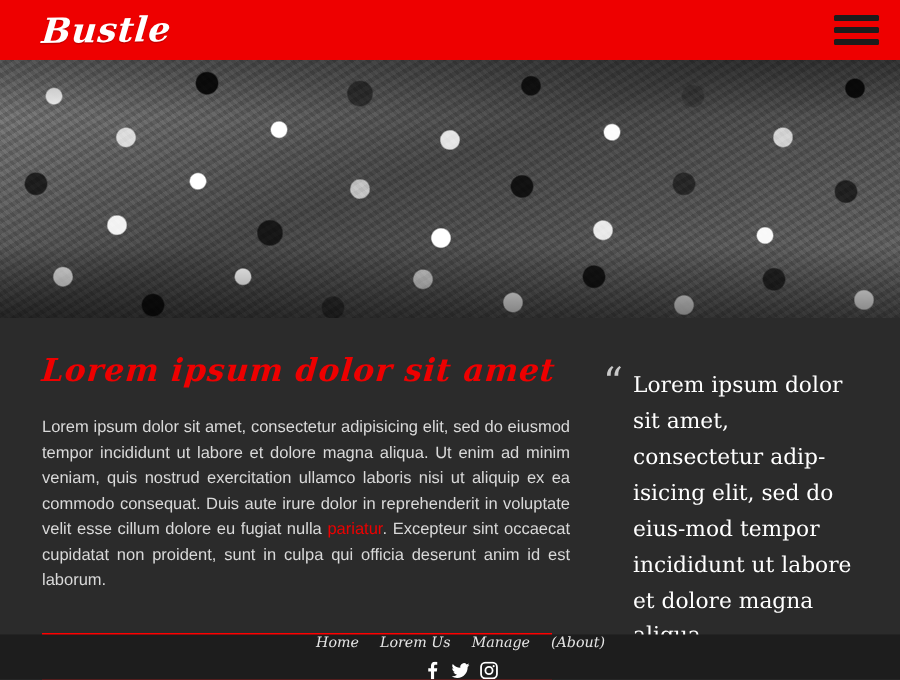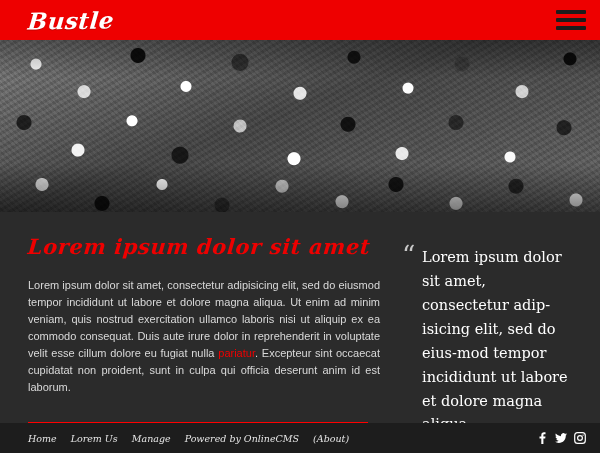--- a/index.html
+++ b/index.html
@@ -181,20 +181,21 @@
   .footer {
     position: absolute;
     left: 0; right: 0; bottom: 0;
     height: 30px;
     background: #1d1d1d;
     display: flex;
     align-items: center;
     justify-content: space-between;
     padding: 0 14px 0 28px;
     z-index: 4;
+    flex-direction: column;
   }
   .footer-nav {
     display: flex;
     align-items: center;
     gap: 14px;
   }
   .footer-nav a, .footer-nav span.flink {
     color: #e6e6e6;
     font-family: "DejaVu Serif", serif;
     font-style: italic;
@@ -251,21 +252,20 @@
         <span>Lorem ipsum dolor sit amet, consectetur adip-isicing elit, sed do eius-mod tempor incididunt ut labore et dolore magna aliqua.</span>
       </div>
     </div>
   </div>
 
   <div class="footer">
     <div class="footer-nav">
       <a href="#">Home</a>
       <a href="#">Lorem Us</a>
       <a href="#">Manage</a>
-      <a href="#">Powered by OnlineCMS</a>
       <a href="#">(About)</a>
     </div>
     <div class="social">
       <span class="s-ico">
         <svg width="12" height="12" viewBox="0 0 12 12">
             <path fill="#ffffff" d="M7.4 12V6.6h1.8l.3-2.1H7.4V3.2c0-.6.2-1 1-1h1.1V.3C9.3.3 8.7.2 8 .2 6.4.2 5.3 1.2 5.3 3v1.5H3.5v2.1h1.8V12z"></path>
           </svg>
       </span>
       <span class="s-ico">
         <svg width="12" height="12" viewBox="0 0 12 12">

